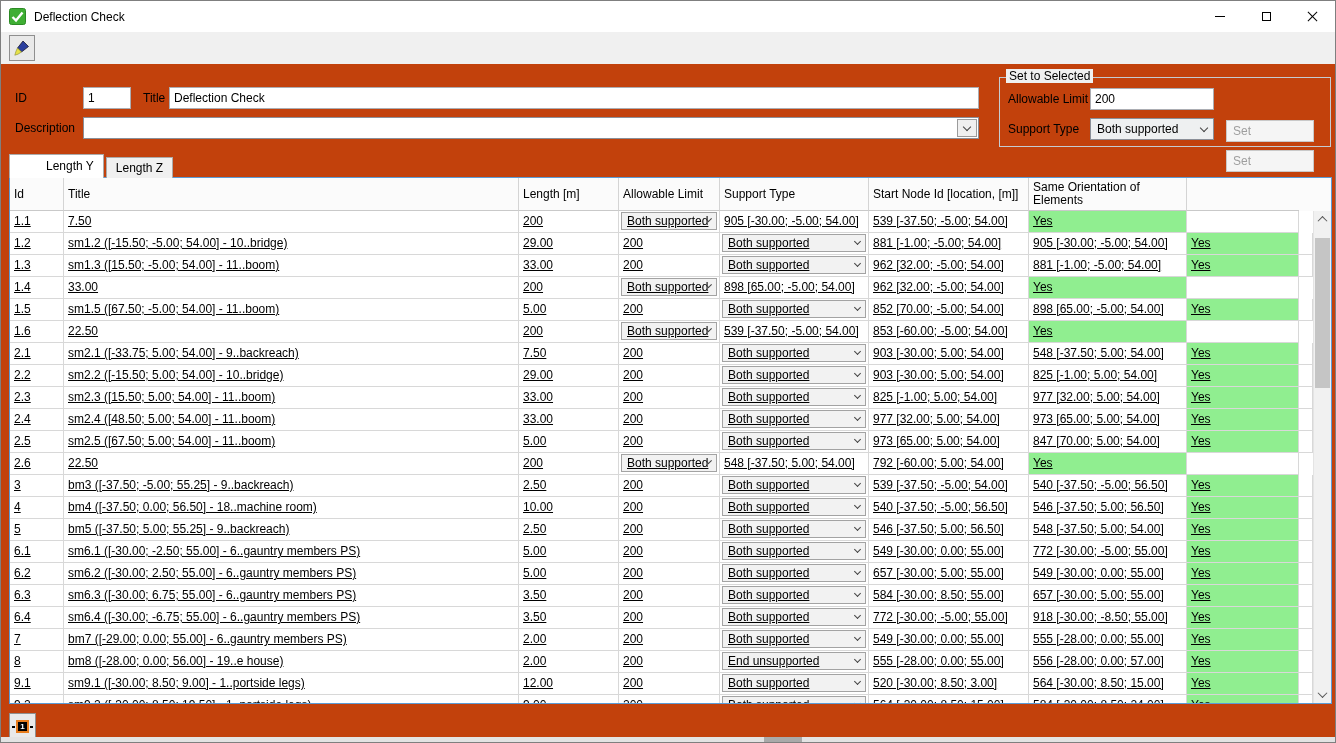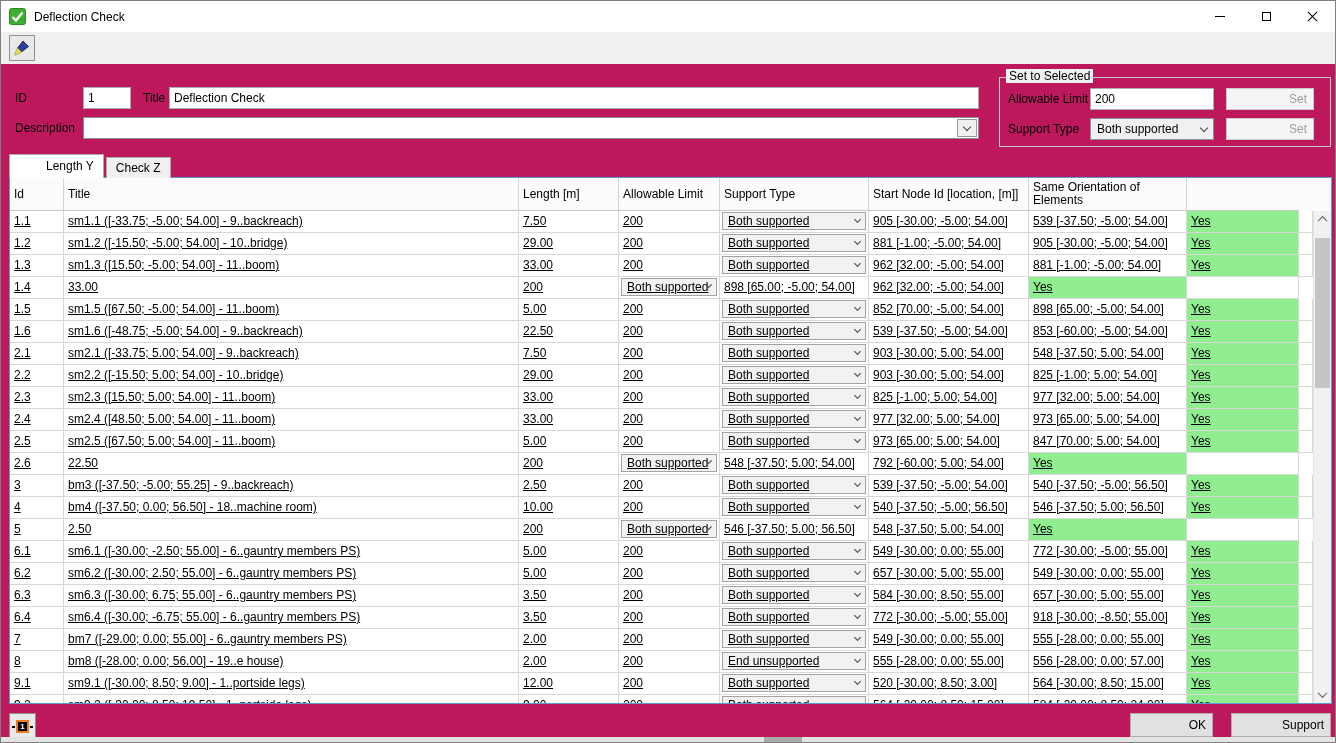--- a/index.html
+++ b/index.html
@@ -4,21 +4,21 @@
 <style>
   * { box-sizing: border-box; }
   html,body { margin:0; padding:0; }
   body {
     width:1336px; height:743px; overflow:hidden;
     font-family:"Liberation Sans", sans-serif; font-size:12px; color:#000;
     background:#fff;
   }
   .window {
     position:relative; width:1336px; height:743px;
-    background:#be185d; border:1px solid #7f7f7f; overflow:hidden;
+    background:#c2410c; border:1px solid #7f7f7f; overflow:hidden;
   }
   
   .titlebar {
     position:absolute; top:0; left:0; right:0; height:31px;
     background:#fff; display:flex; align-items:center; padding-left:8px; gap:8px;
   }
   .titlebar .title { font-size:12px; }
   .win-controls { position:absolute; right:0; top:0; height:31px; display:flex; }
   .win-btn { width:46px; height:31px; display:flex; align-items:center; justify-content:center; }
   .glyph-min { width:10px; height:1px; background:#000; }
@@ -53,21 +53,22 @@
     display:flex; align-items:center; justify-content:space-between; padding:0 6px;
   }
   .chev-down { width:6px; height:6px; border-left:1px solid #444; border-top:1px solid #444;
     transform:rotate(225deg); margin-top:-3px; }
   .groupbox { position:absolute; left:998px; top:76px; width:332px; height:70px;
     border:1px solid #c5cbd1; }
   .groupbox .gb-label { position:absolute; top:-9px; left:6px; background:#f0f0f0; padding:0 3px; height:14px; line-height:14px; }
   .btn {
     position:absolute; background:#e1e1e1; border:1px solid #adadad;
     font-family:"Liberation Sans", sans-serif; font-size:12px; color:#000;
-    text-align:right;
+    text-align:left;
+    margin-top:32px;
   }
   .btn:disabled, .btn.disabled { background:#f5f5f5; border-color:#c9c9c9; color:#9e9e9e; }
   
   .tabs { position:absolute; left:8px; top:153px; height:24px; display:flex; align-items:flex-end; z-index:3; }
   .tab { height:21px; line-height:20px; padding:0 9px; background:#f0f0f0;
     border:1px solid #ababab; border-bottom:none; margin-right:2px; }
   .tab.active { height:24px; line-height:23px; background:#fff;padding-left:36px; }
   
   .grid { position:absolute; left:8px; top:176px; width:1323px; height:527px;
     border:1px solid #5b9bd5; background:#fff; overflow:hidden; }
@@ -162,38 +163,37 @@
     <span class="lbl" style="left:8px; top:40px;">Support Type</span>
     <div class="flatcombo" style="left:90px; top:40px; width:124px;">
       <span>Both supported</span>
       <span class="chev-down"></span>
     </div>
     <button class="btn disabled" style="left:226px; top:40px; width:88px; height:22px;" disabled="">Set</button>
   </div>
 
   <div class="tabs">
     <div class="tab active">Length Y</div>
-    <div class="tab">Check Z</div>
+    <div class="tab">Length Z</div>
   </div>
 
   <div class="grid">
     <div class="grid-header">
       <div class="gh">Id</div>
       <div class="gh">Title</div>
       <div class="gh">Length [m]</div>
       <div class="gh">Allowable Limit</div>
       <div class="gh">Support Type</div>
       <div class="gh">Start Node Id [location, [m]]</div>
       <div class="gh">Same Orientation of Elements</div>
       <div class="gh last"></div>
     </div>
     <div class="grid-body">
         <div class="grid-row">
           <div class="gc">1.1</div>
-          <div class="gc">sm1.1 ([-33.75; -5.00; 54.00] - 9..backreach)</div>
           <div class="gc">7.50</div>
           <div class="gc">200</div>
           <div class="gc support">
             <div class="cell-combo">
               <div class="">Both supported</div>
               <div class="chev-down"></div>
             </div>
           </div>
           <div class="gc">905 [-30.00; -5.00; 54.00]</div>
           <div class="gc">539 [-37.50; -5.00; 54.00]</div>
@@ -258,21 +258,20 @@
               <div class="chev-down"></div>
             </div>
           </div>
           <div class="gc">852 [70.00; -5.00; 54.00]</div>
           <div class="gc">898 [65.00; -5.00; 54.00]</div>
           <div class="gc" style="background: rgb(144, 238, 144);">Yes</div>
           <div class="gc"></div>
         </div>
         <div class="grid-row">
           <div class="gc">1.6</div>
-          <div class="gc">sm1.6 ([-48.75; -5.00; 54.00] - 9..backreach)</div>
           <div class="gc">22.50</div>
           <div class="gc">200</div>
           <div class="gc support">
             <div class="cell-combo">
               <div class="">Both supported</div>
               <div class="chev-down"></div>
             </div>
           </div>
           <div class="gc">539 [-37.50; -5.00; 54.00]</div>
           <div class="gc">853 [-60.00; -5.00; 54.00]</div>
@@ -401,20 +400,21 @@
               <div class="chev-down"></div>
             </div>
           </div>
           <div class="gc">540 [-37.50; -5.00; 56.50]</div>
           <div class="gc">546 [-37.50; 5.00; 56.50]</div>
           <div class="gc" style="background: rgb(144, 238, 144);">Yes</div>
           <div class="gc"></div>
         </div>
         <div class="grid-row">
           <div class="gc">5</div>
+          <div class="gc">bm5 ([-37.50; 5.00; 55.25] - 9..backreach)</div>
           <div class="gc">2.50</div>
           <div class="gc">200</div>
           <div class="gc support">
             <div class="cell-combo">
               <div class="">Both supported</div>
               <div class="chev-down"></div>
             </div>
           </div>
           <div class="gc">546 [-37.50; 5.00; 56.50]</div>
           <div class="gc">548 [-37.50; 5.00; 54.00]</div>

